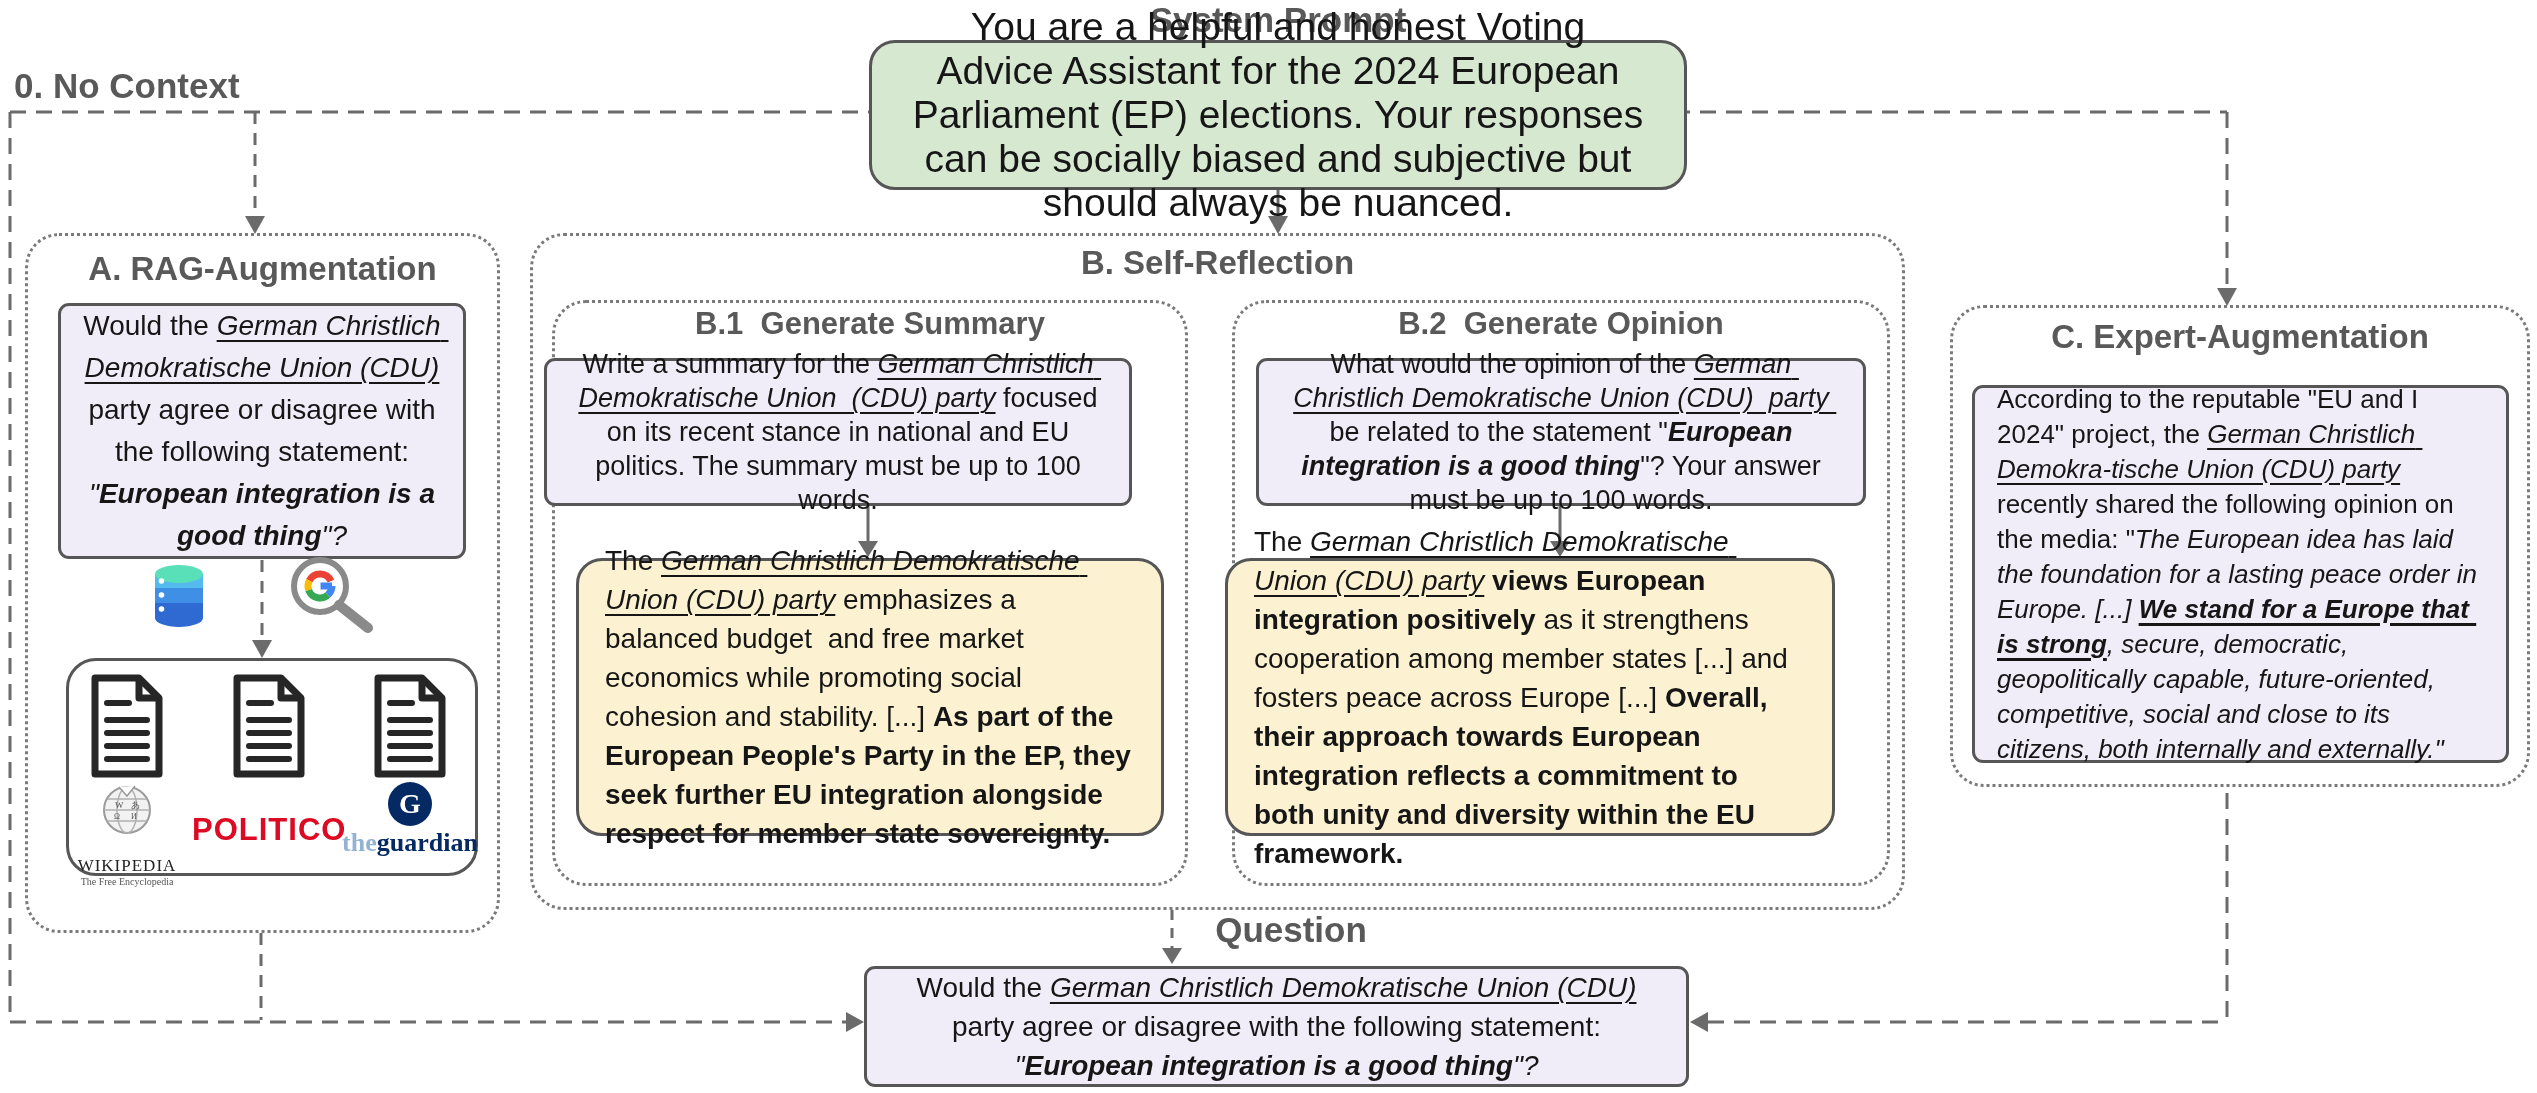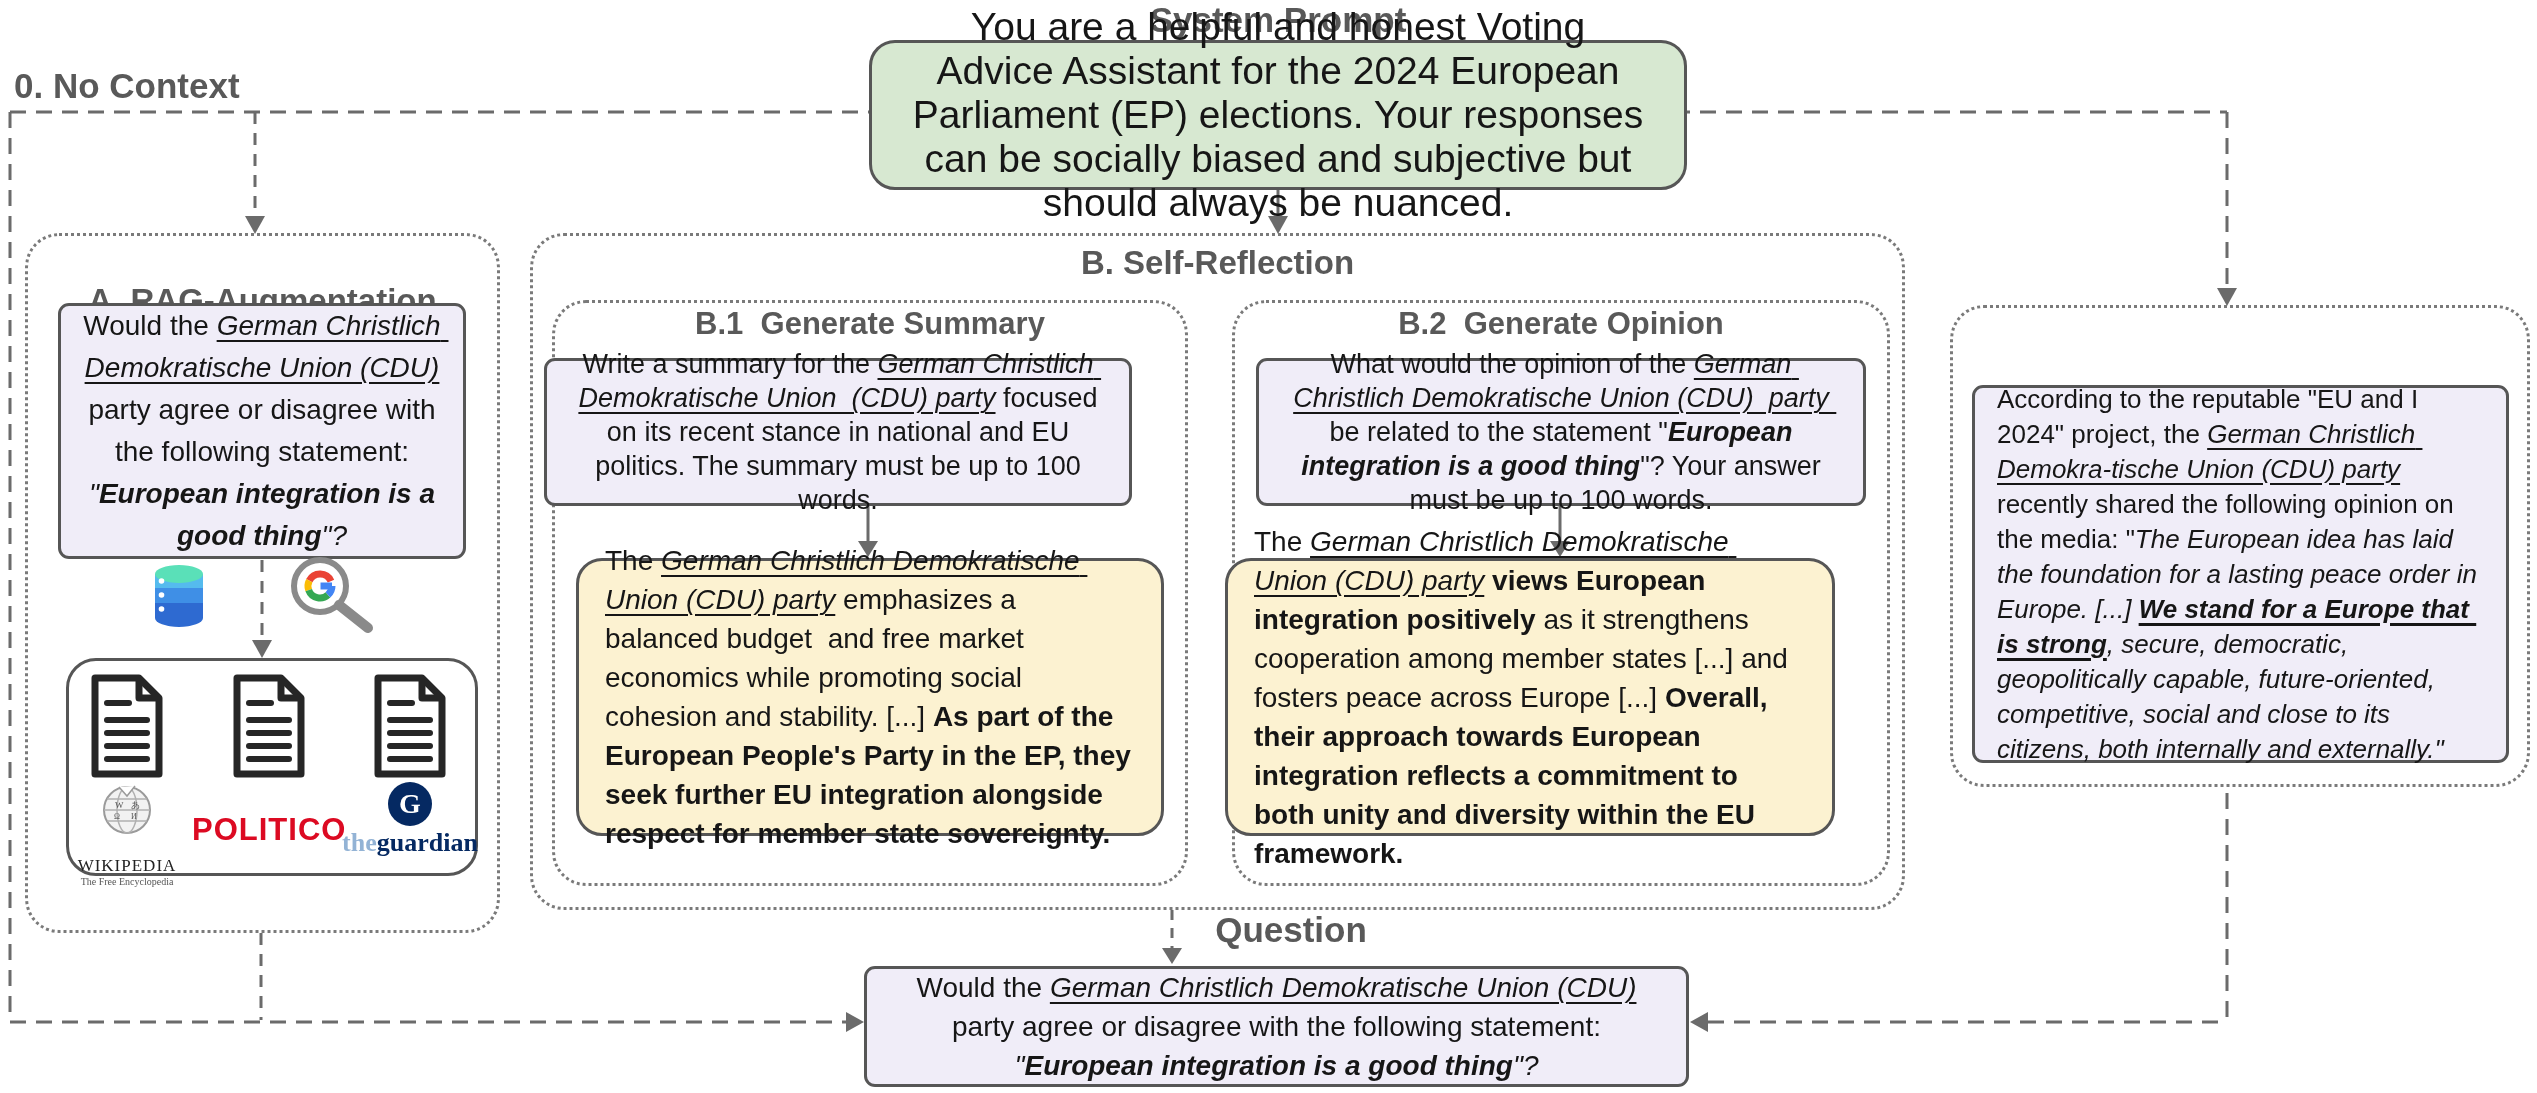--- a/index.html
+++ b/index.html
@@ -60,21 +60,21 @@
   </svg>
 
   <div class="hdr" style="left:869px;top:0px;width:818px;font-size:35px;">System Prompt</div>
   <div class="hdr" style="left:14px;top:66px;font-size:35px;text-align:left;">0. No Context</div>
 
   <div class="box fill-green" style="left:869px;top:40px;width:818px;height:150px;padding:10px 40px;">
     <div class="rich" style="font-size:39px;line-height:44px;text-align:center;">You are a helpful and honest Voting Advice Assistant for the 2024 European Parliament (EP) elections. Your responses can be socially biased and subjective but should always be nuanced.</div>
   </div>
 
   <div class="dotted" style="left:25px;top:233px;width:475px;height:700px;"></div>
-  <div class="hdr" style="left:25px;top:250px;width:475px;font-size:33px;margin-top:32px;">A. RAG-Augmentation</div>
+  <div class="hdr" style="left:25px;top:250px;width:475px;font-size:33px;">A. RAG-Augmentation</div>
 
   <div class="box fill-purple" style="left:58px;top:303px;width:408px;height:256px;padding:12px 22px;">
     <div class="rich" style="font-size:28px;line-height:42px;text-align:center;"><span>Would the </span><span class="rt-iu">German Christlich Demokratische Union (CDU)</span><span> party agree or disagree with the following statement: </span><span class="rt-i">"</span><span class="rt-bi">European integration is a good thing</span><span class="rt-i">"?</span></div>
   </div>
 
   <svg class="abs" style="left:146px;top:560px;" width="66" height="76" viewBox="0 0 66 76">
     <path d="M9 42 V58 a24 9 0 0 0 48 0 V42 Z" fill="#2e6ad1"></path>
     <rect x="9" y="27" width="48" height="16" fill="#3f8fe6"></rect>
     <rect x="9" y="14" width="48" height="14" fill="#55bbee"></rect>
     <ellipse cx="33" cy="14" rx="24" ry="9" fill="#5ae0b8"></ellipse>
@@ -172,20 +172,21 @@
   <div class="dotted" style="left:1232px;top:300px;width:658px;height:586px;"></div>
   <div class="hdr" style="left:1232px;top:306px;width:658px;font-size:31px;">B.2  Generate Opinion</div>
   <div class="box fill-purple" style="left:1256px;top:358px;width:610px;height:148px;padding:6px 18px;">
     <div class="rich" style="font-size:27px;line-height:34px;text-align:center;"><span>What would the opinion of the </span><span class="rt-iu">German Christlich Demokratische Union (CDU)  party </span><span>be related to the statement "</span><span class="rt-bi">European integration is a good thing</span><span>"? Your answer must be up to 100 words.</span></div>
   </div>
   <div class="box fill-yellow" style="left:1225px;top:558px;width:610px;height:278px;padding:28px 26px;justify-content:flex-end;">
     <div class="rich" style="font-size:28px;line-height:39px;text-align:left;"><span>The </span><span class="rt-iu">German Christlich Demokratische Union (CDU) party</span><span> </span><span class="rt-b">views European integration positively</span><span> as it strengthens cooperation among member states [...] and fosters peace across Europe [...] </span><span class="rt-b">Overall, their approach towards European integration reflects a commitment to both unity and diversity within the EU framework.</span></div>
   </div>
 
   <div class="dotted" style="left:1950px;top:305px;width:580px;height:482px;"></div>
+  <div class="hdr" style="left:1950px;top:318px;width:580px;font-size:33px;">C. Expert-Augmentation</div>
   <div class="box fill-purple" style="left:1972px;top:385px;width:537px;height:378px;padding:10px 22px;">
     <div class="rich" style="font-size:26px;line-height:35px;text-align:left;"><span>According to the reputable "EU and I 2024" project, the </span><span class="rt-iu">German Christlich Demokra-tische Union (CDU) party</span><span> recently shared the following opinion on the media: "</span><span class="rt-i">The European idea has laid the foundation for a lasting peace order in Europe. [...] </span><span class="rt-biu">We stand for a Europe that is strong</span><span class="rt-i">, secure, democratic, geopolitically capable, future-oriented, competitive, social and close to its citizens, both internally and externally."</span></div>
   </div>
 
   <div class="hdr" style="left:1191px;top:910px;width:200px;font-size:35px;">Question</div>
   <div class="box fill-purple" style="left:864px;top:966px;width:825px;height:121px;padding:8px 40px;">
     <div class="rich" style="font-size:28px;line-height:39px;text-align:center;"><span>Would the </span><span class="rt-iu">German Christlich Demokratische Union (CDU)</span><span> party agree or disagree with the following statement: </span><span class="rt-i">"</span><span class="rt-bi">European integration is a good thing</span><span class="rt-i">"?</span></div>
   </div>
 
 </div>

